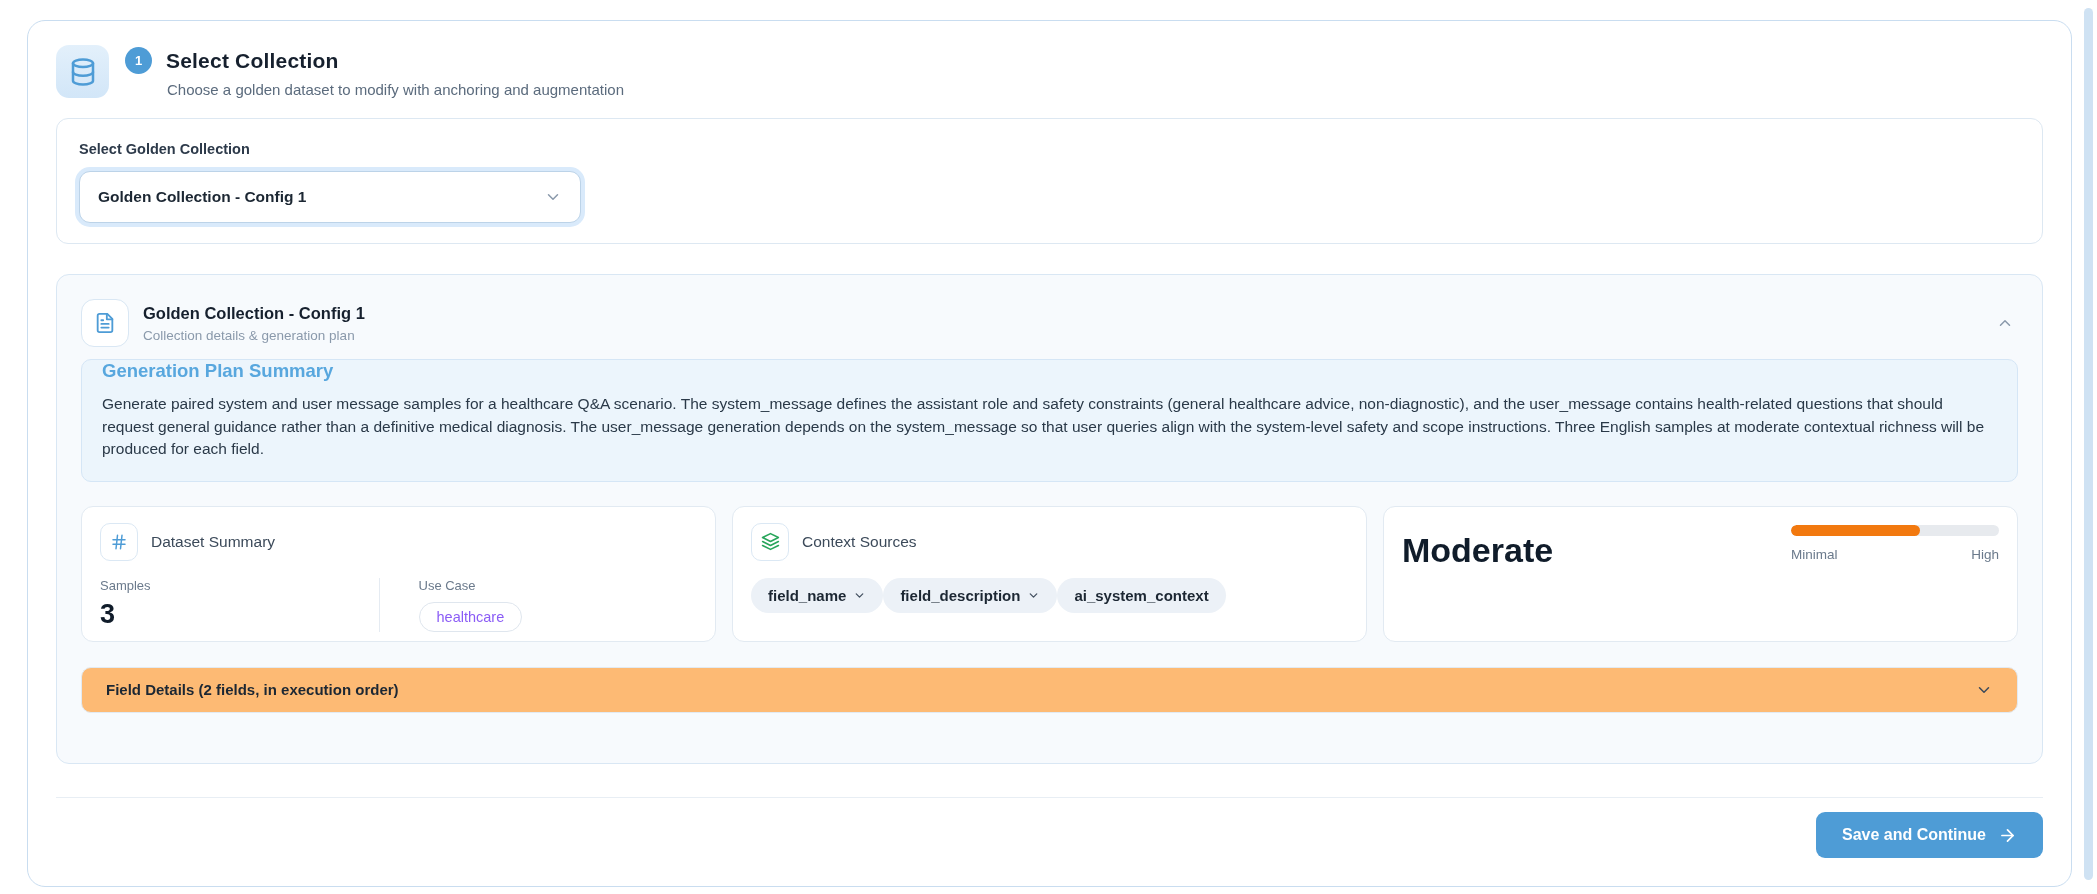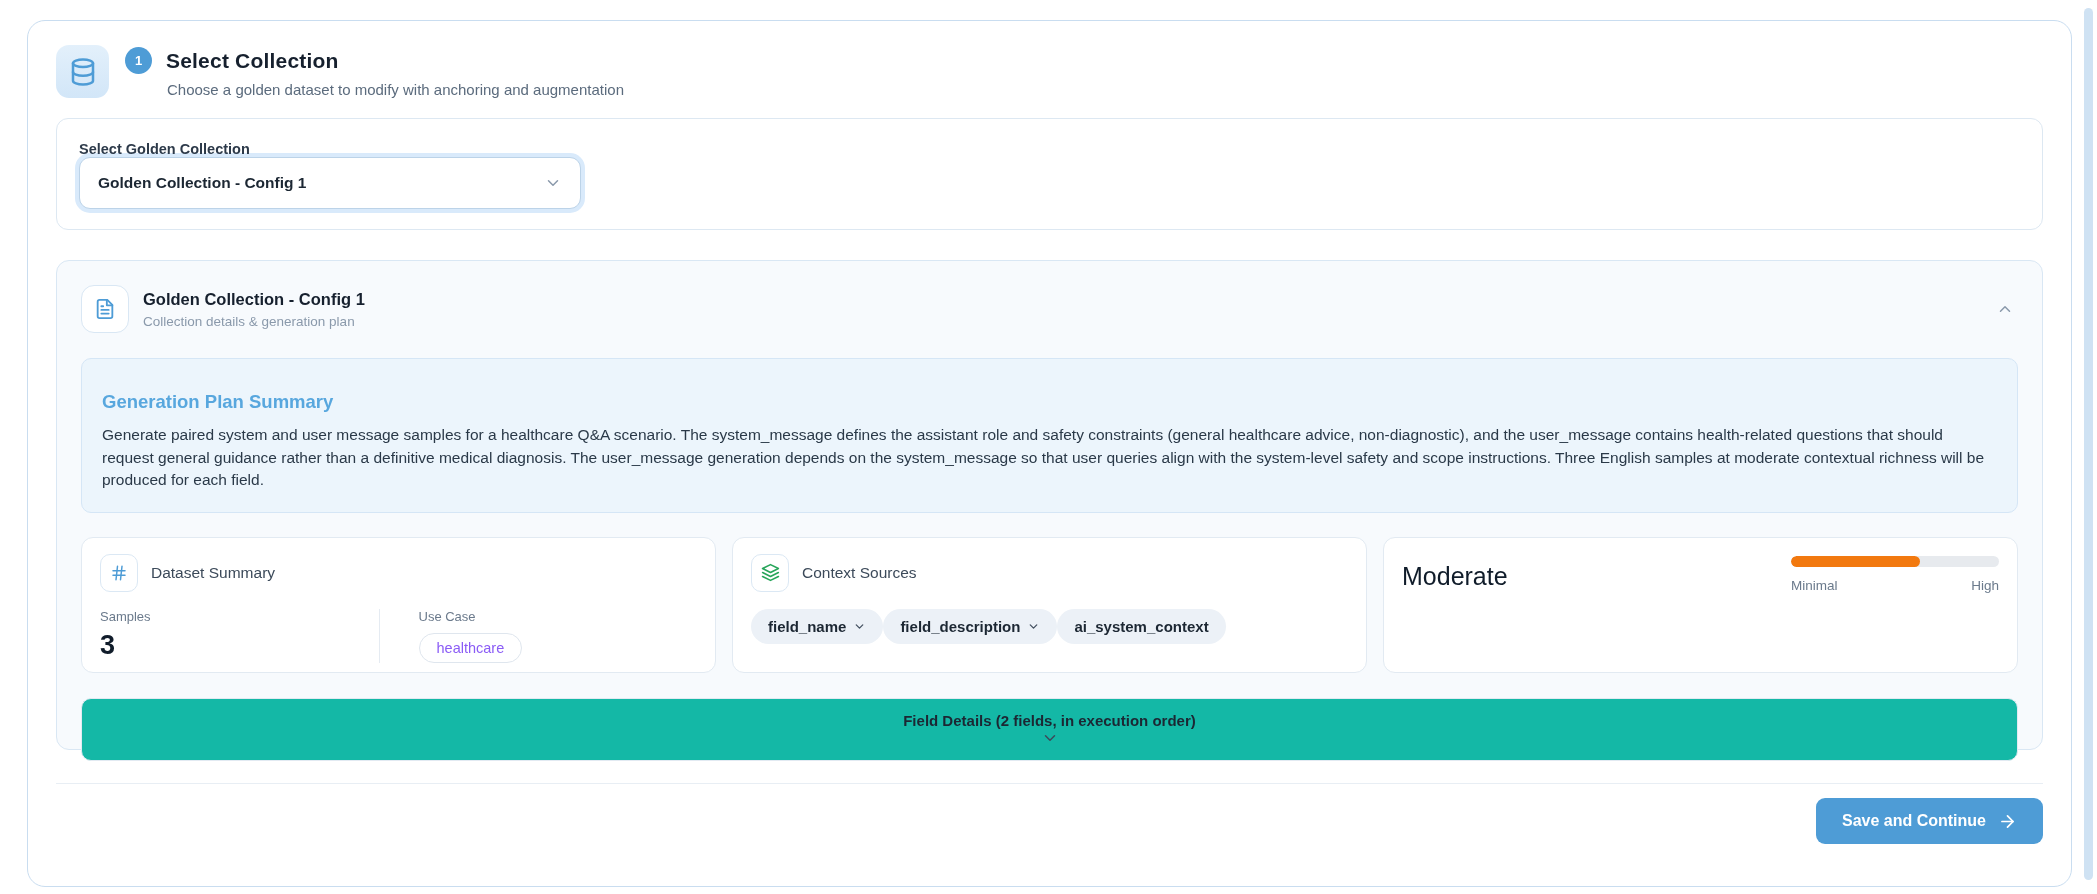--- a/index.html
+++ b/index.html
@@ -35,21 +35,21 @@
     color:#fff;font-size:13px;font-weight:bold;
     display:flex;align-items:center;justify-content:center;
   }
   h1{font-size:21px;font-weight:bold;color:#16202e;letter-spacing:.2px;}
   .page-subtitle{font-size:15px;color:#5b6b7d;margin-top:7px;padding-left:42px;}
   
   .select-panel{
     border:1px solid #dde8f2;border-radius:12px;
     padding:22px 22px 20px 22px;margin-bottom:30px;background:#fff;
   }
-  .select-label{font-size:14.5px;font-weight:bold;color:#2d3a4a;}
+  .select-label{font-size:14.5px;font-weight:bold;color:#2d3a4a;margin-bottom:14px;}
   .select-box{
     width:502px;height:52px;border:1px solid #bcd3e8;border-radius:11px;
     box-shadow:0 0 0 4px #d9eafb;background:#fff;cursor:pointer;
     display:flex;align-items:center;justify-content:space-between;padding:0 18px;
   }
   .select-value{font-size:15.5px;font-weight:bold;color:#1c2733;}
   
   .details-panel{
     background:#f7fafd;border:1px solid #d9e7f4;border-radius:13px;
     padding:24px;height:490px;
@@ -57,22 +57,22 @@
   .details-head{display:flex;align-items:center;gap:14px;}
   .doc-icon-box{
     width:48px;height:48px;border-radius:13px;background:#fff;
     border:1px solid #d9e7f4;display:flex;align-items:center;justify-content:center;
   }
   .details-title{font-size:16.5px;font-weight:bold;color:#16202e;}
   .details-subtitle{font-size:13.5px;color:#8a99ab;margin-top:5px;}
   .collapse-chevron{margin-left:auto;color:#8a99ab;padding:4px;cursor:pointer;}
   
   .plan-summary{
-    margin-top:25px;background:#ecf5fc;border:1px solid #d5e6f6;
-    border-radius:10px;padding:32px 20px 20px 20px;
+    margin-top:12px;background:#ecf5fc;border:1px solid #d5e6f6;
+    border-radius:10px;padding:0 20px 20px 20px;
   }
   .plan-summary-heading{font-size:18.5px;font-weight:bold;color:var(--heading-blue);margin-bottom:11px;}
   .plan-summary-body{font-size:15.5px;line-height:22.5px;color:#2a3948;max-width:1945px;}
   
   .cards-row{display:grid;grid-template-columns:1fr 1fr 1fr;gap:16px;margin-top:24px;}
   .info-card{
     background:#fff;border:1px solid #e2eaf2;border-radius:12px;
     padding:16px 18px;height:136px;
   }
   .card-head{display:flex;align-items:center;gap:13px;margin-bottom:17px;}
@@ -94,29 +94,29 @@
   
   .chips-row{display:flex;gap:0;flex-wrap:wrap;}
   .chip{
     display:inline-flex;align-items:center;gap:7px;background:#ecf1f7;
     border-radius:999px;padding:9px 17px;font-size:15px;font-weight:bold;color:#1c2733;
   }
   .chip.clickable{cursor:pointer;}
   .chip .chev{color:#445161;display:flex;}
   
   .cr-body{display:flex;align-items:flex-start;justify-content:space-between;padding-top:2px;}
-  .cr-level{font-size:25px;font-weight:normal;color:#101c2a;margin-top:6px;}
+  .cr-level{font-size:34px;font-weight:bold;color:#101c2a;margin-top:6px;}
   .cr-right{width:208px;}
   .progress-track{height:11px;border-radius:6px;background:#e7eaee;overflow:hidden;}
   .progress-fill{height:100%;border-radius:6px;background:var(--orange);width:62%;}
   .scale-row{display:flex;justify-content:space-between;margin-top:11px;font-size:13.5px;color:#6b7a8c;}
   
   .field-details-bar{
-    margin-top:25px;background:#14b8a6;border:1px solid #e2eaf2;border-radius:10px;
-    padding:13px 4px;display:flex;align-items:center;justify-content:space-between;cursor:pointer;flex-direction:column;
+    margin-top:25px;background:#fdba74;border:1px solid #e2eaf2;border-radius:10px;
+    padding:13px 24px;display:flex;align-items:center;justify-content:space-between;cursor:pointer;
   }
   .field-details-label{font-size:15px;font-weight:bold;color:#1c2733;}
   
   .footer-divider{border-top:1px solid #e8eef4;margin-top:33px;}
   .footer-row{display:flex;justify-content:flex-end;padding-top:14px;}
   .save-btn{
     display:inline-flex;align-items:center;gap:12px;background:var(--primary);
     color:#fff;border:none;border-radius:9px;padding:0 26px;height:46px;
     font-family:inherit;font-size:16px;font-weight:bold;cursor:pointer;
   }

